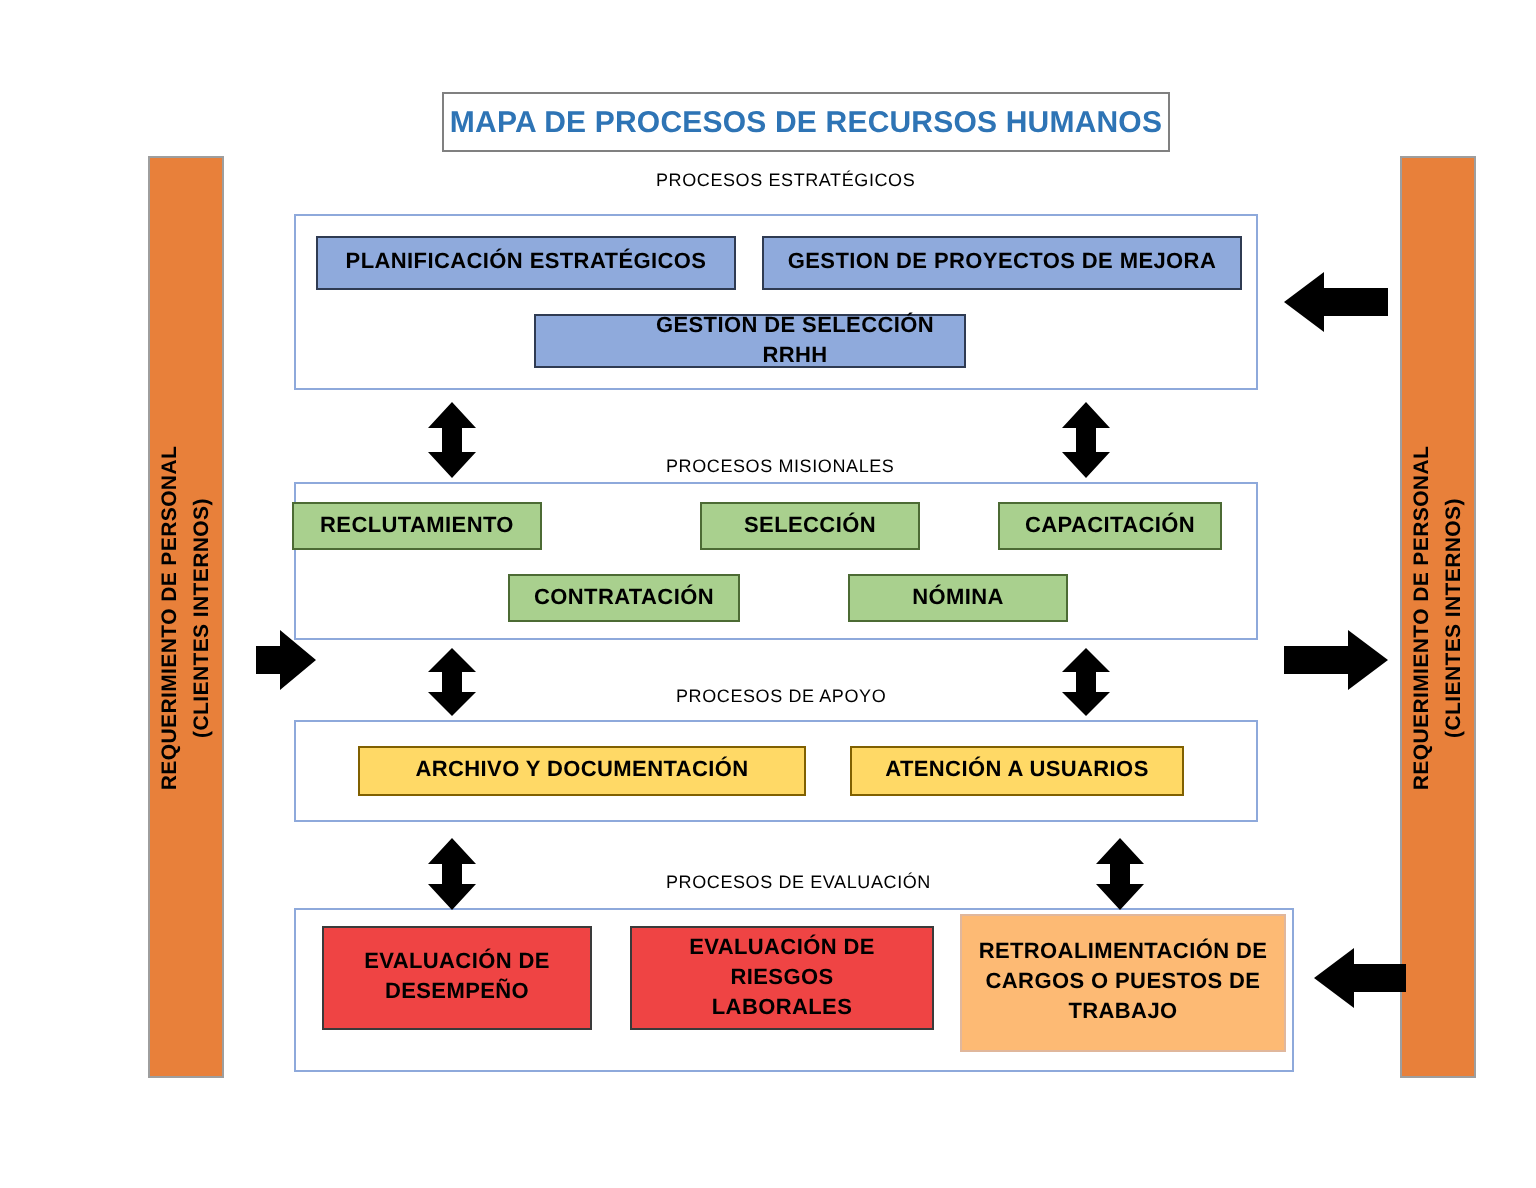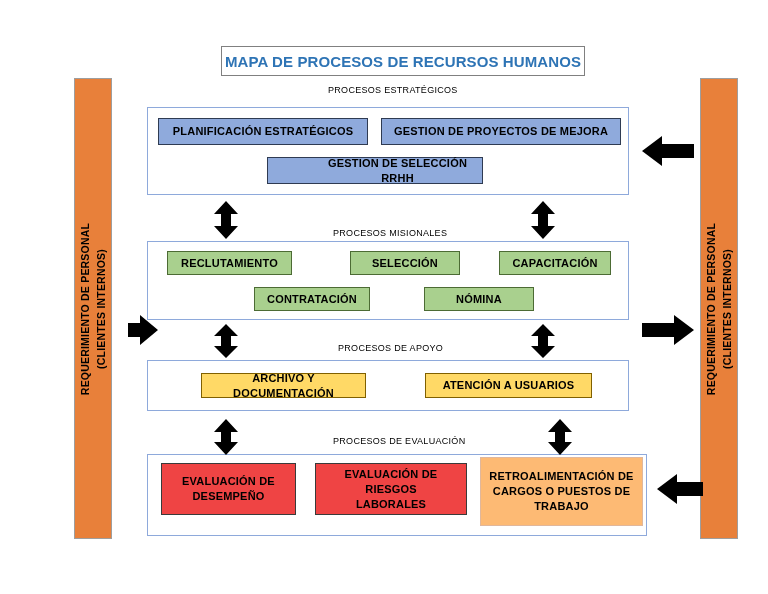--- a/index.html
+++ b/index.html
@@ -136,35 +136,35 @@
   <div class="pbox blue" style="left:138px; top:118px; width:210px; height:27px; font-size:11px;">PLANIFICACIÓN ESTRATÉGICOS</div>
 
   <div class="pbox blue" style="left:361px; top:118px; width:240px; height:27px; font-size:11px;text-align:right;">GESTION DE PROYECTOS DE MEJORA</div>
 
   <div class="pbox blue" style="left:247px; top:157px; width:216px; height:27px; font-size:11px;padding-left:45px;">GESTION DE SELECCIÓN RRHH</div>
 
   <div class="section-label" style="left:313px; top:228px; width:140px;">PROCESOS MISIONALES</div>
 
   <div class="section-panel" style="left:127px; top:241px; width:482px; height:79px;"></div>
 
-  <div class="pbox green" style="left:147px; top:251px; width:125px; height:24px; font-size:11px;">RECLUTAMIENTO</div>
+  <div class="pbox green" style="left:126px; top:251px; width:125px; height:24px; font-size:11px;">RECLUTAMIENTO</div>
 
   <div class="pbox green" style="left:330px; top:251px; width:110px; height:24px; font-size:11px;">SELECCIÓN</div>
 
   <div class="pbox green" style="left:479px; top:251px; width:112px; height:24px; font-size:11px;">CAPACITACIÓN</div>
 
   <div class="pbox green" style="left:234px; top:287px; width:116px; height:24px; font-size:11px;">CONTRATACIÓN</div>
 
   <div class="pbox green" style="left:404px; top:287px; width:110px; height:24px; font-size:11px;">NÓMINA</div>
 
   <div class="section-label" style="left:318px; top:343px; width:130px;">PROCESOS DE APOYO</div>
 
   <div class="section-panel" style="left:127px; top:360px; width:482px; height:51px;"></div>
 
-  <div class="pbox yellow" style="left:181px; top:373px; width:165px; height:25px; font-size:11px;">ARCHIVO Y DOCUMENTACIÓN</div>
+  <div class="pbox yellow" style="left:159px; top:373px; width:224px; height:25px; font-size:11px;">ARCHIVO Y DOCUMENTACIÓN</div>
 
   <div class="pbox yellow" style="left:405px; top:373px; width:167px; height:25px; font-size:11px;">ATENCIÓN A USUARIOS</div>
 
   <div class="section-label" style="left:313px; top:436px; width:145px;">PROCESOS DE EVALUACIÓN</div>
 
   <div class="section-panel" style="left:127px; top:454px; width:500px; height:82px;"></div>
 
   <div class="pbox peach" style="left:141px; top:463px; width:135px; height:52px; font-size:11px; padding:0 6px;">EVALUACIÓN DE DESEMPEÑO</div>
 
   <div class="pbox peach" style="left:295px; top:463px; width:152px; height:52px; font-size:11px; padding:0 22px;">EVALUACIÓN DE RIESGOS LABORALES</div>

